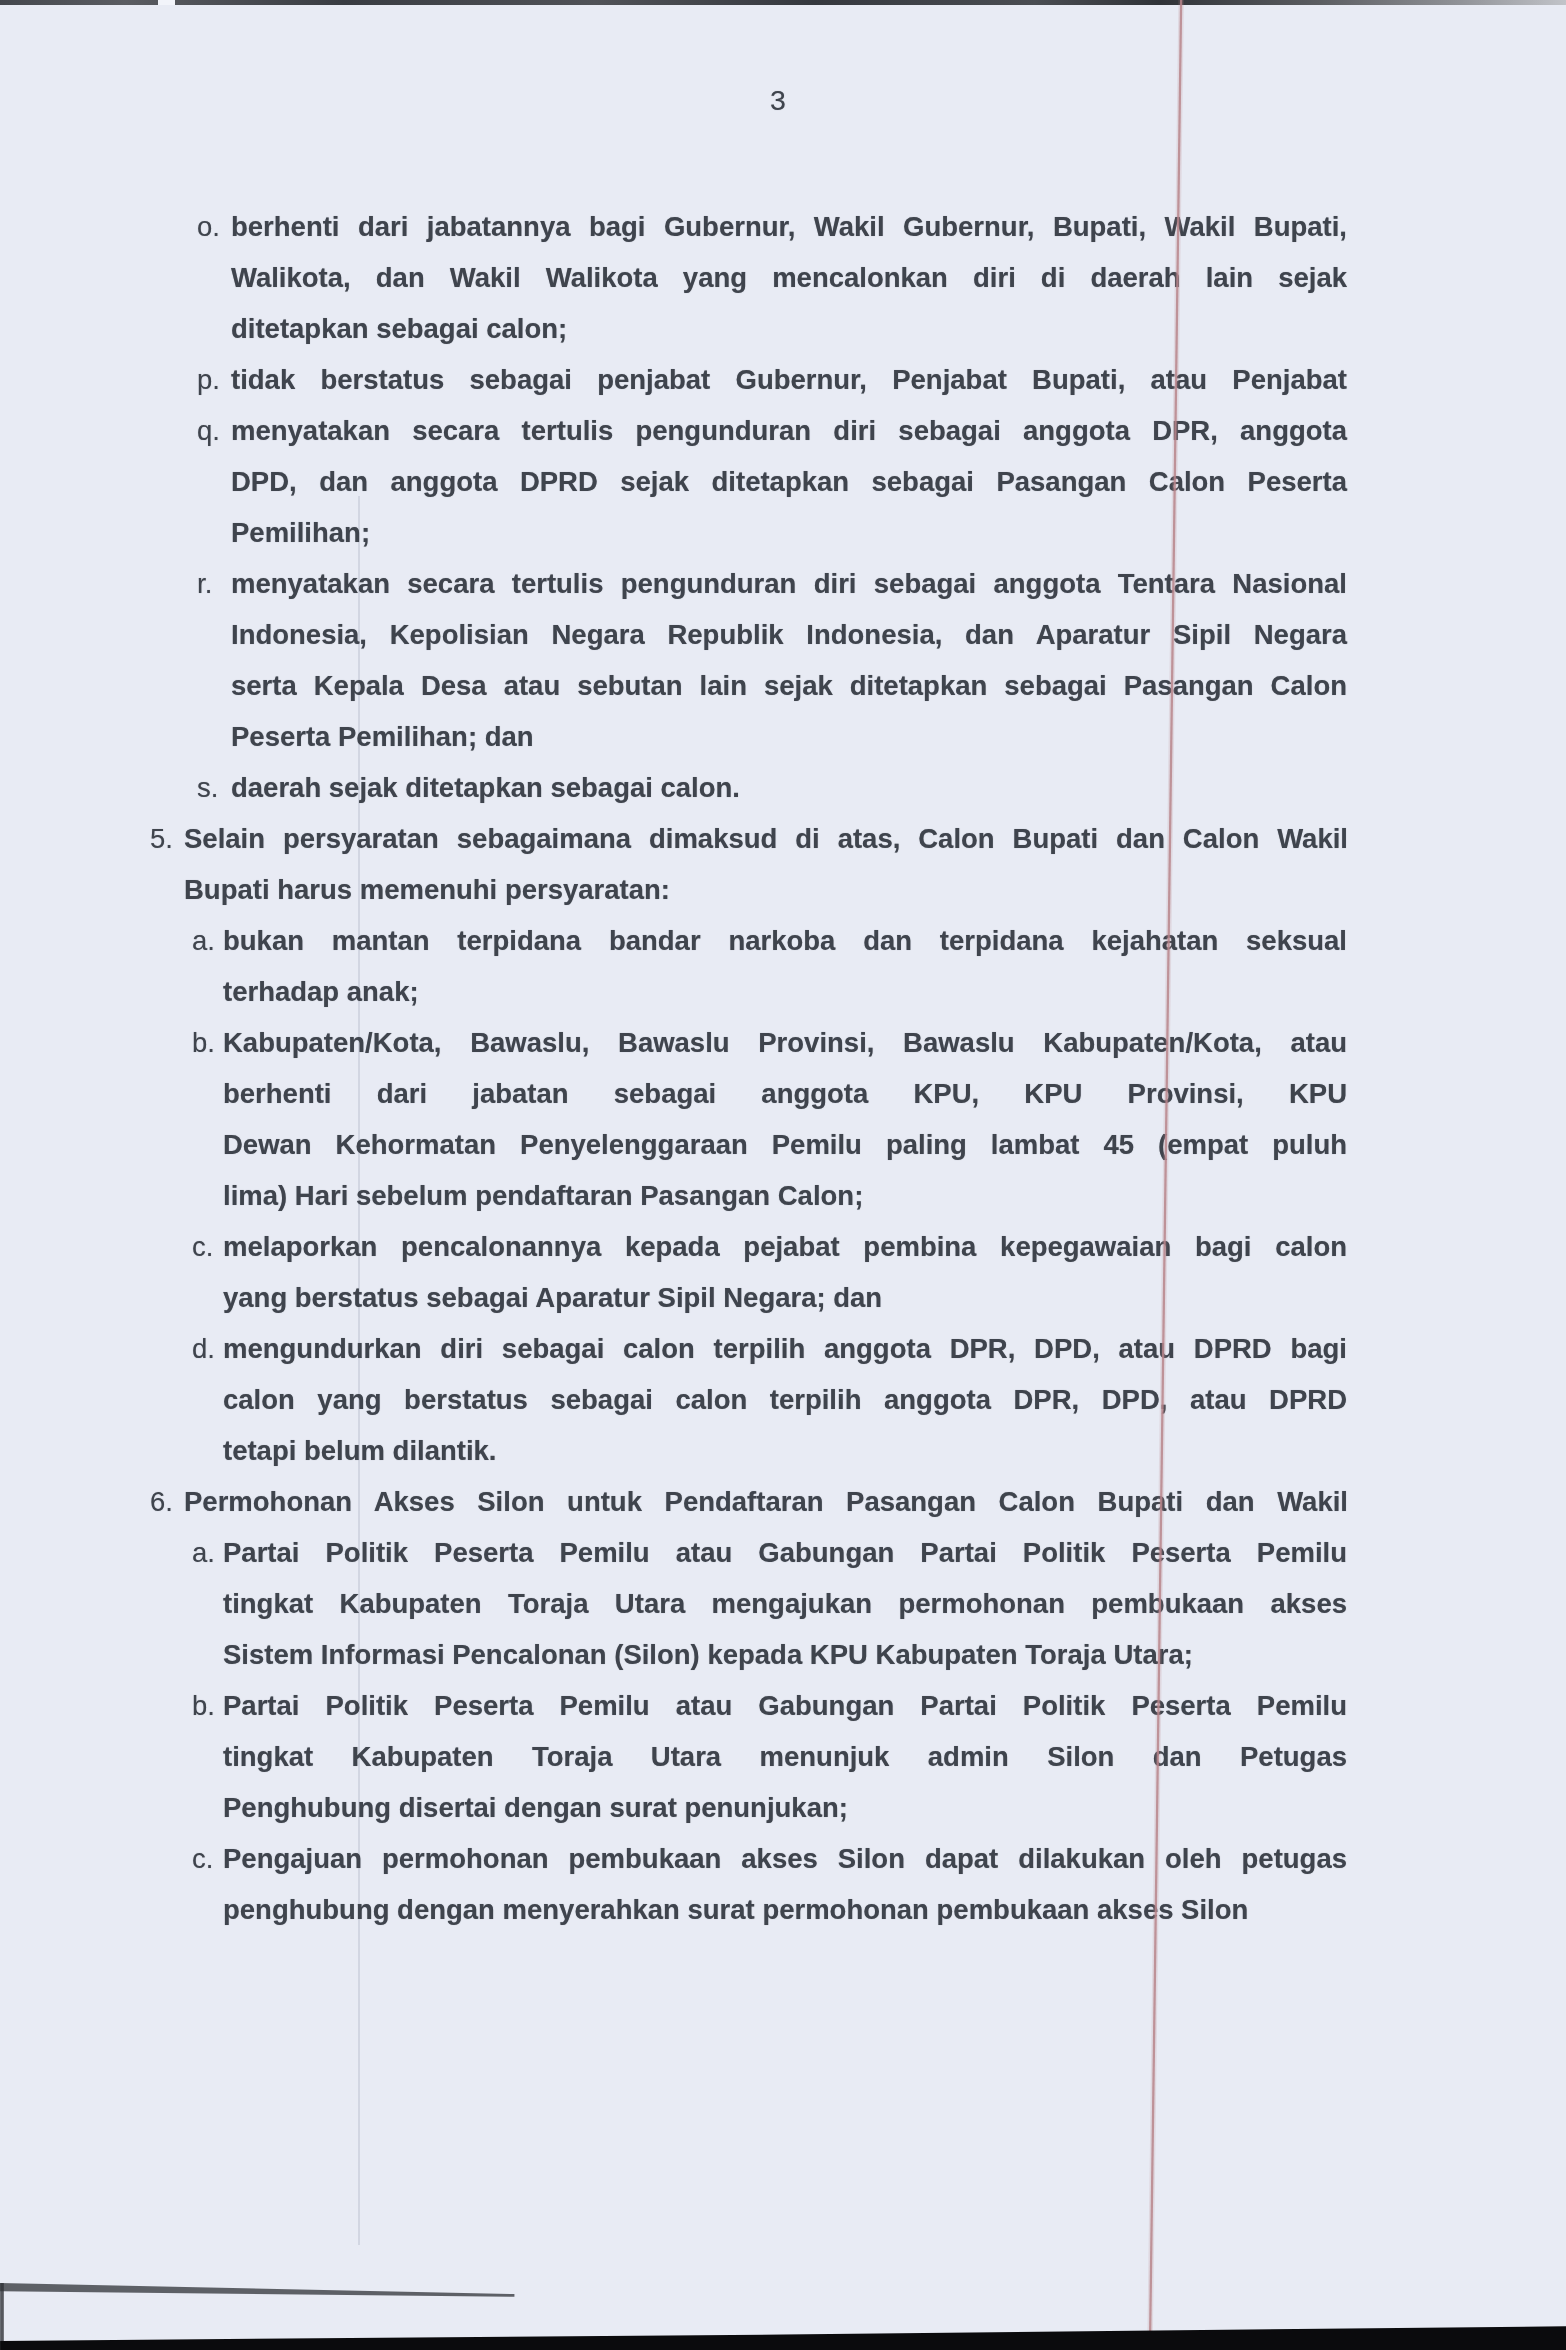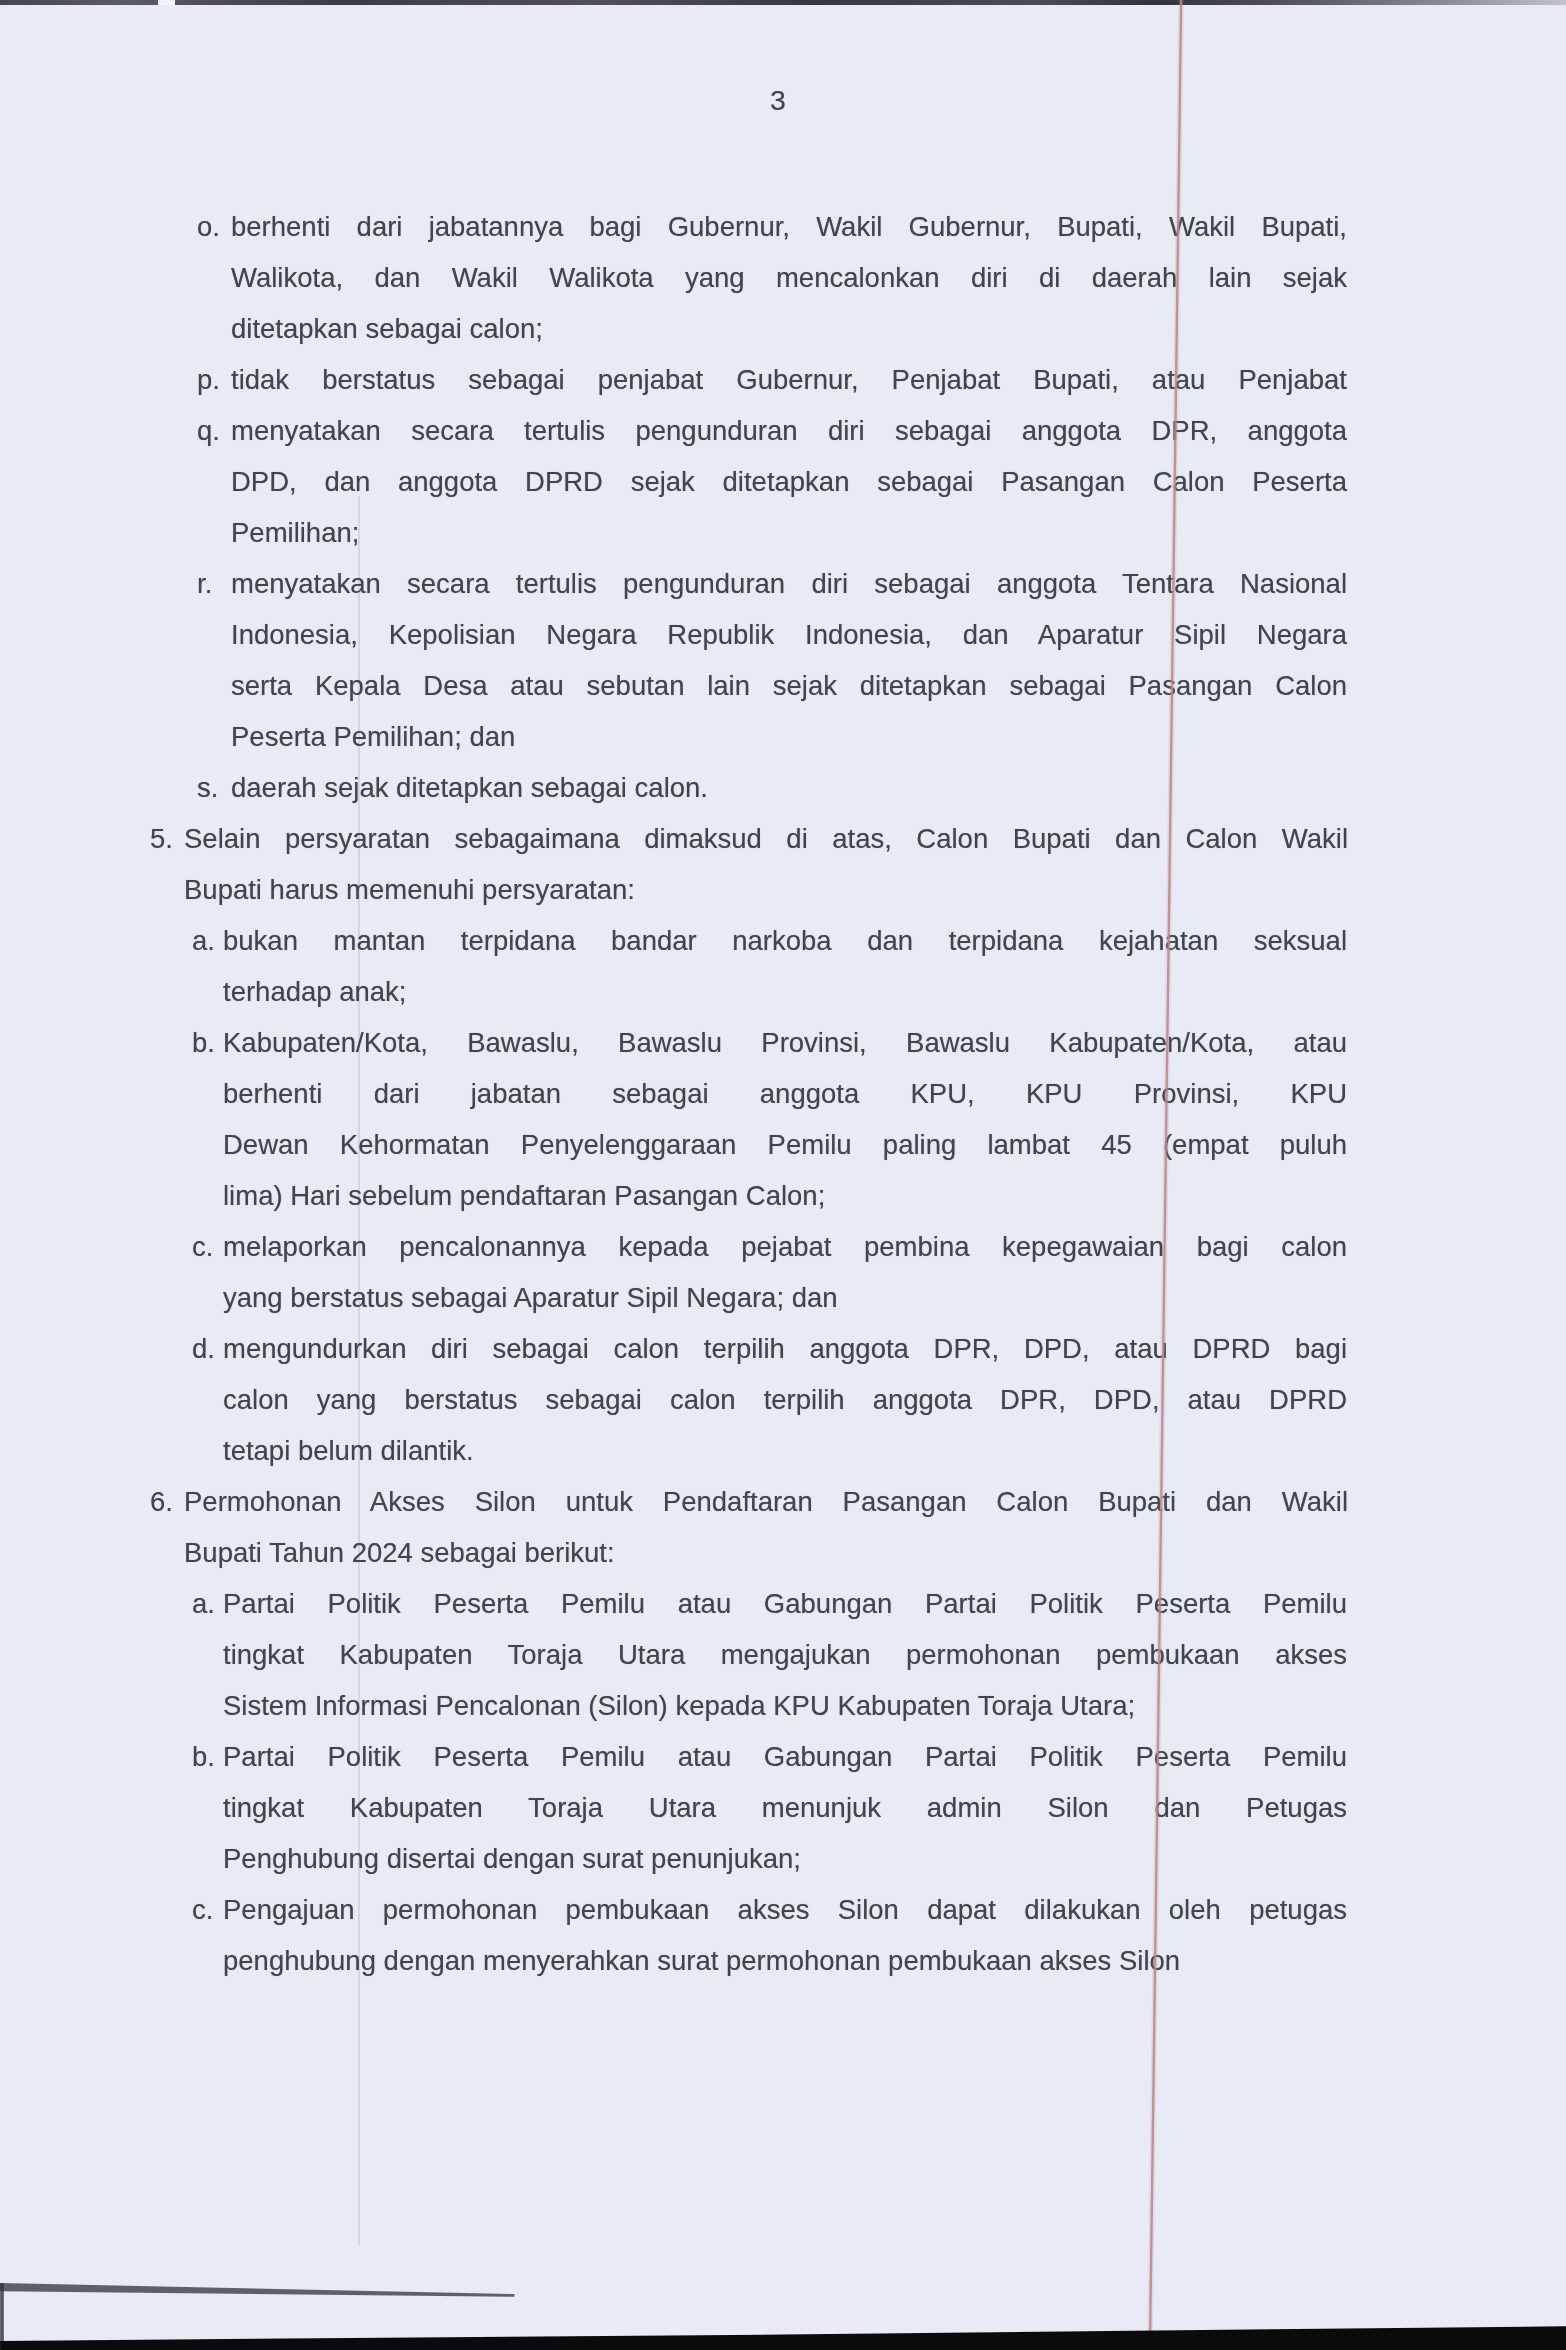--- a/index.html
+++ b/index.html
@@ -53,20 +53,21 @@
   .item.alpha{margin-left:231px;width:1116px;}
   .item.alpha .marker{left:-34px;}
   .item.num{margin-left:184px;width:1164px;}
   .item.num .marker{left:-34px;}
   .item.sub{margin-left:223px;width:1124px;}
   .item.sub .marker{left:-31px;}
   .line{
     height:51px;line-height:51px;
     text-align:justify;text-align-last:justify;
     white-space:nowrap;
+    font-weight:bold;
   }
   .line.last{text-align-last:left;}
 </style>
 </head>
 <body>
 
 <div class="page">
 
   <div class="top-edge"></div>
   <div class="top-edge-notch"></div>
@@ -127,21 +128,20 @@
       </div>
       <div class="item sub">
         <span class="marker">d.</span>
         <div class="line">mengundurkan diri sebagai calon terpilih anggota DPR, DPD, atau DPRD bagi</div>
         <div class="line">calon yang berstatus sebagai calon terpilih anggota DPR, DPD, atau DPRD</div>
         <div class="line last">tetapi belum dilantik.</div>
       </div>
       <div class="item num">
         <span class="marker">6.</span>
         <div class="line">Permohonan Akses Silon untuk Pendaftaran Pasangan Calon Bupati dan Wakil</div>
-        <div class="line last">Bupati Tahun 2024 sebagai berikut:</div>
       </div>
       <div class="item sub">
         <span class="marker">a.</span>
         <div class="line">Partai Politik Peserta Pemilu atau Gabungan Partai Politik Peserta Pemilu</div>
         <div class="line">tingkat Kabupaten Toraja Utara mengajukan permohonan pembukaan akses</div>
         <div class="line last">Sistem Informasi Pencalonan (Silon) kepada KPU Kabupaten Toraja Utara;</div>
       </div>
       <div class="item sub">
         <span class="marker">b.</span>
         <div class="line">Partai Politik Peserta Pemilu atau Gabungan Partai Politik Peserta Pemilu</div>

